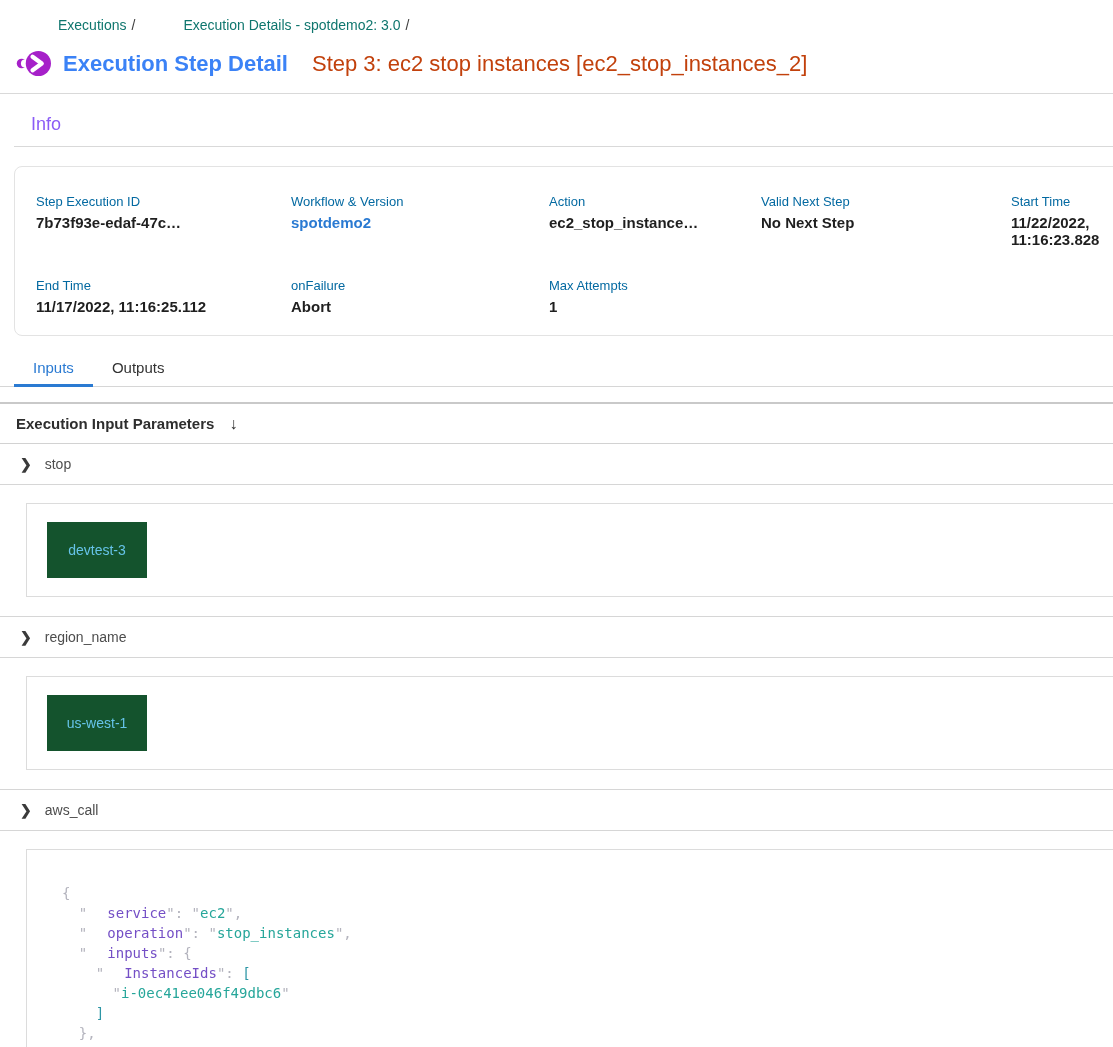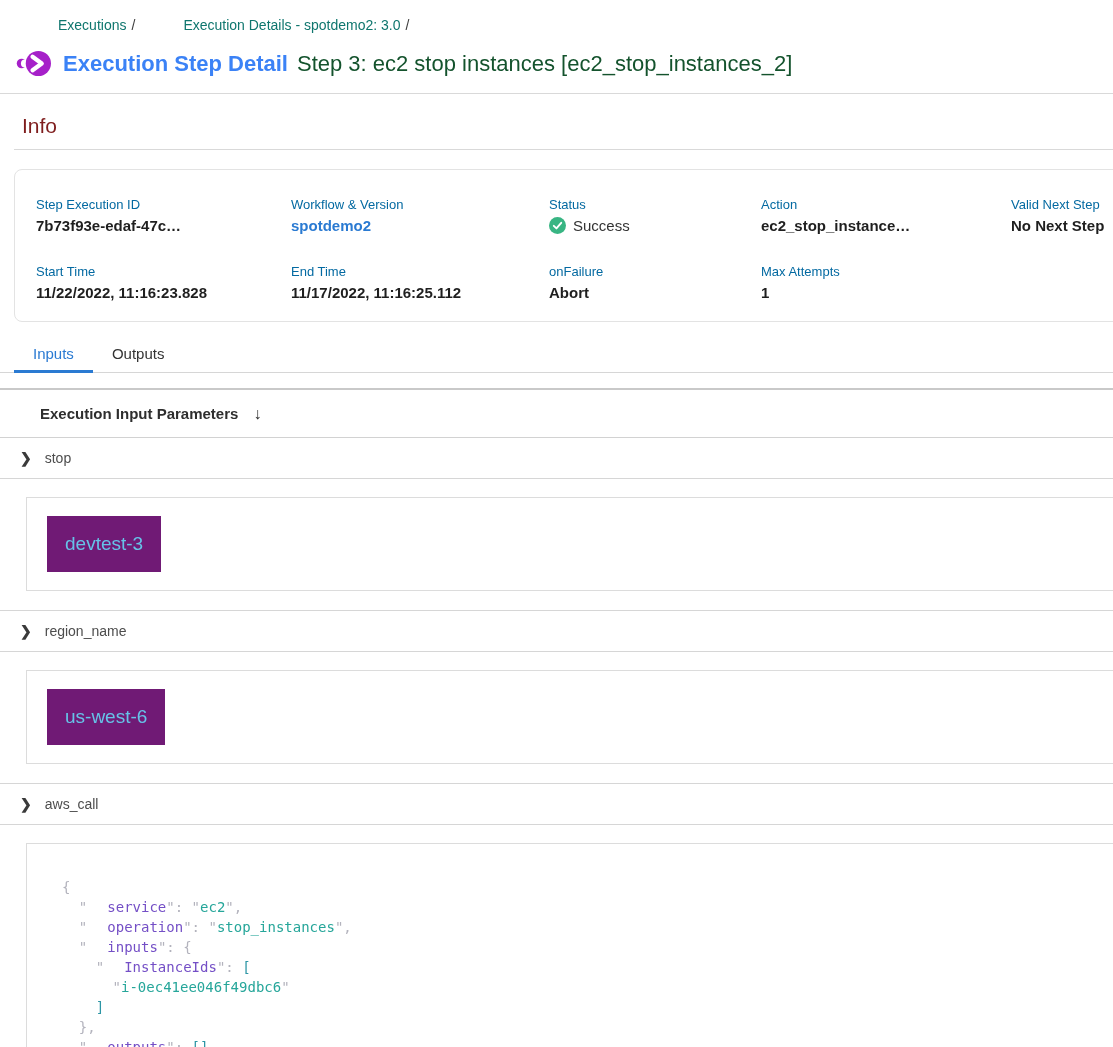--- a/index.html
+++ b/index.html
@@ -13,27 +13,27 @@
   
   .breadcrumb { padding:16px 0 0 15px; font-size:14px; line-height:19px; }
   .crumb-link { color:#0f766e; text-decoration:none; cursor:pointer;margin-left:43px; }
   .crumb-sep { color:#3c3c3c; margin:0 5px; }
 
   
   .titlebar { display:flex; align-items:center; margin:13px 0 0 16px; }
   .logo { width:36px; height:31px; flex:0 0 auto; margin-right:11px; }
   .title-text { font-size:22px; line-height:30px; white-space:nowrap; }
   .title-main { font-weight:700; color:#3b82f6; }
-  .title-sub  { font-weight:400; color:#14532d; margin-left:9px; }
+  .title-sub  { font-weight:400; color:#c2410c; margin-left:24px; }
 
   .hr { border:none; border-top:1px solid #d9d9d9; height:0; }
   .hr-title { margin-top:14px; }
 
   
-  .info-heading { margin:20px 0 11px 22px; font-size:21px; font-weight:400; color:#7f1d1d; }
+  .info-heading { margin:20px 0 11px 31px; font-size:18px; font-weight:400; color:#8b5cf6; }
   .hr-info { margin-left:14px; }
 
   .card {
     margin:19px 0 0 14px; width:1130px;
     border:1px solid #e3e3e3; border-radius:8px;
     padding:15px 0 20px 21px;
     display:grid; grid-template-columns:255px 258px 212px 250px 1fr;
     row-gap:18px;
   }
   .field-label { font-size:13px; color:#0369a1; margin-bottom:5px;margin-top:12px; }
@@ -44,35 +44,35 @@
 
   
   .tabs { display:flex; margin-top:14px; padding-left:14px; border-bottom:1px solid #d6d6d6; }
   .tab { position:relative; padding:9px 19px 10px; font-size:15px; color:#333; cursor:pointer; }
   .tab.active { color:#2a7ad2; }
   .tab.active::after { content:""; position:absolute; left:0; right:0; bottom:-1px; height:3px; background:#2a7ad2; }
 
   .hr-thick { border:none; border-top:2px solid #c9c9c9; margin-top:15px; }
 
   
-  .param-header { display:flex; align-items:center; height:48px; padding-left:40px;
+  .param-header { display:flex; align-items:center; height:40px; padding-left:16px;
     border-bottom:1px solid #d2d2d2; font-size:15px; font-weight:700; color:#2e2e2e; cursor:pointer; }
   .sort-arrow { margin-left:15px; font-size:16px; font-weight:700; color:#2e2e2e; }
 
   
   .param-section { border-bottom:1px solid #d6d6d6; }
   .param-row { display:flex; align-items:center; height:41px; padding-left:20px;
     border-bottom:1px solid #d6d6d6; cursor:pointer; }
   .param-chevron { font-weight:700; font-size:14px; color:#3a3a3a; margin-right:13px; }
   .param-name { font-size:14px; color:#4d4d4d; }
   .param-content { padding:18px 0 19px 26px; }
   .value-box { width:1100px; border:1px solid #dcdcdc; background:#fff; padding:18px 20px; }
   .chip { display:inline-flex; align-items:center; justify-content:center;
     min-width:100px; height:56px; padding:0 18px;
-    background:#701a75; color:#66c3e8; font-size:19px; }
+    background:#14532d; color:#66c3e8; font-size:14px; }
 
   
   .code-box { padding:33px 20px 6px 35px; }
   .code-line { font-family:"DejaVu Sans Mono", monospace; font-size:14px; line-height:20px; white-space:pre; }
   .tok-p { color:#b3b3bd; }
   .tok-k { color:#744fc6;margin-left:20px; }
   .tok-s { color:#26a69a; }
   .tok-b { color:#2d96a5; }
 </style>
 </head>
@@ -102,30 +102,20 @@
   <hr class="hr hr-info">
 
   <div class="card" id="info-grid">
       <div class="field">
         <div class="field-label">Step Execution ID</div>
         <div class="field-value">7b73f93e-edaf-47c…</div>
       </div>
       <div class="field">
         <div class="field-label">Workflow &amp; Version</div>
         <div class="field-value link">spotdemo2</div>
-      </div>
-      <div class="field">
-        <div class="field-label">Status</div>
-        <div class="field-value status">
-          <svg width="17" height="17" viewBox="0 0 16 16">
-            <circle cx="8" cy="8" r="8" fill="#38b583"></circle>
-            <path d="M4.5 8.3 L7 10.7 L11.5 5.5" stroke="#fff" stroke-width="1.8" fill="none" stroke-linecap="round" stroke-linejoin="round"></path>
-          </svg>
-          <span>Success</span>
-        </div>
       </div>
       <div class="field">
         <div class="field-label">Action</div>
         <div class="field-value">ec2_stop_instance…</div>
       </div>
       <div class="field">
         <div class="field-label">Valid Next Step</div>
         <div class="field-value">No Next Step</div>
       </div>
       <div class="field">
@@ -167,21 +157,21 @@
         <div class="param-content">
           <div class="value-box"><div class="chip">devtest-3</div></div>
         </div>
       </div>
       <div class="param-section">
         <div class="param-row">
           <span class="param-chevron">❯</span>
           <span class="param-name">region_name</span>
         </div>
         <div class="param-content">
-          <div class="value-box"><div class="chip">us-west-6</div></div>
+          <div class="value-box"><div class="chip">us-west-1</div></div>
         </div>
       </div>
       <div class="param-section">
         <div class="param-row">
           <span class="param-chevron">❯</span>
           <span class="param-name">aws_call</span>
         </div>
         <div class="param-content">
           <div class="value-box code-box">
             <div class="code-line"><span class="tok-p">{</span></div>

